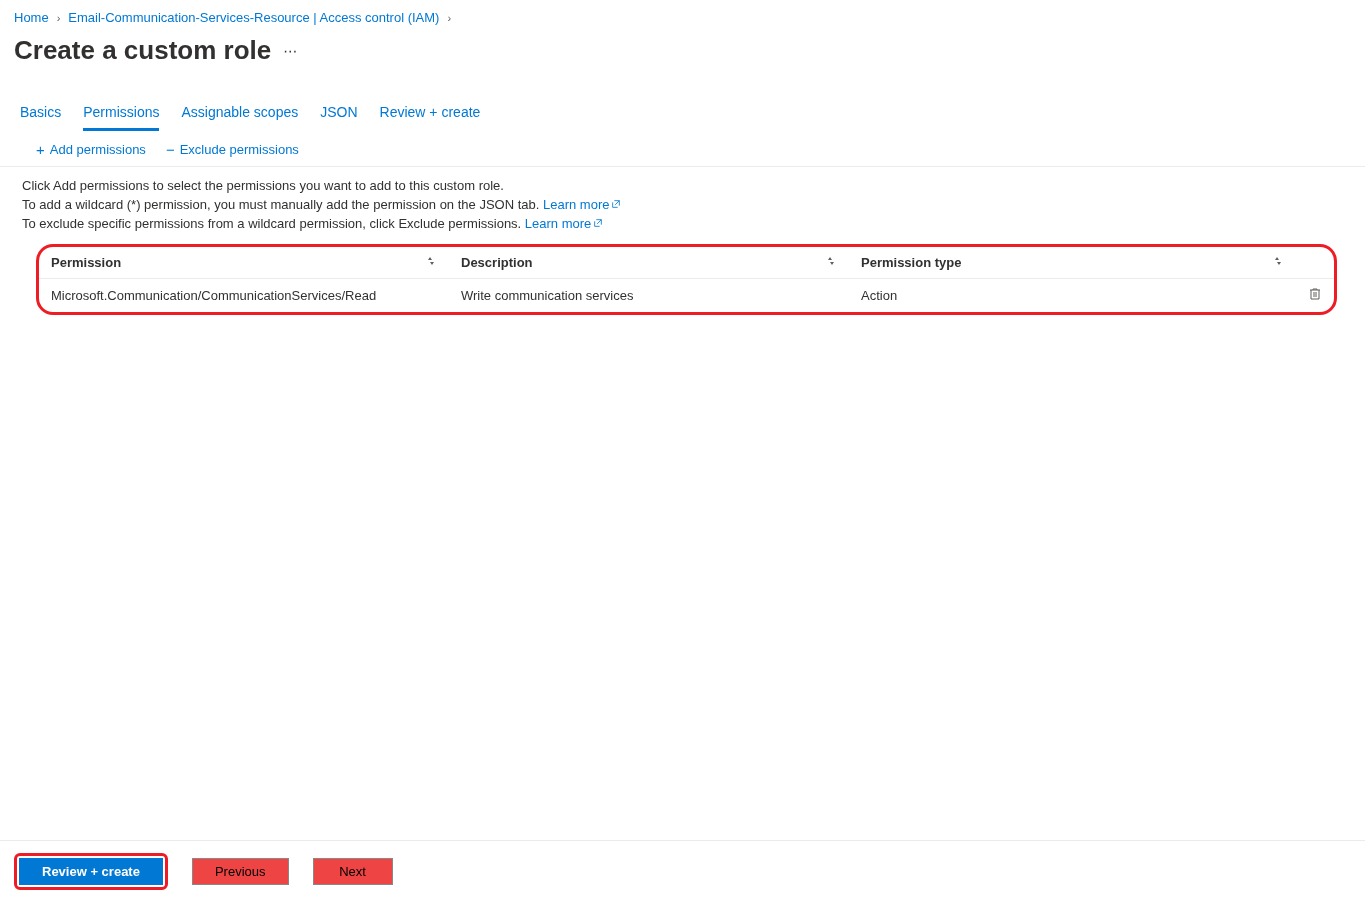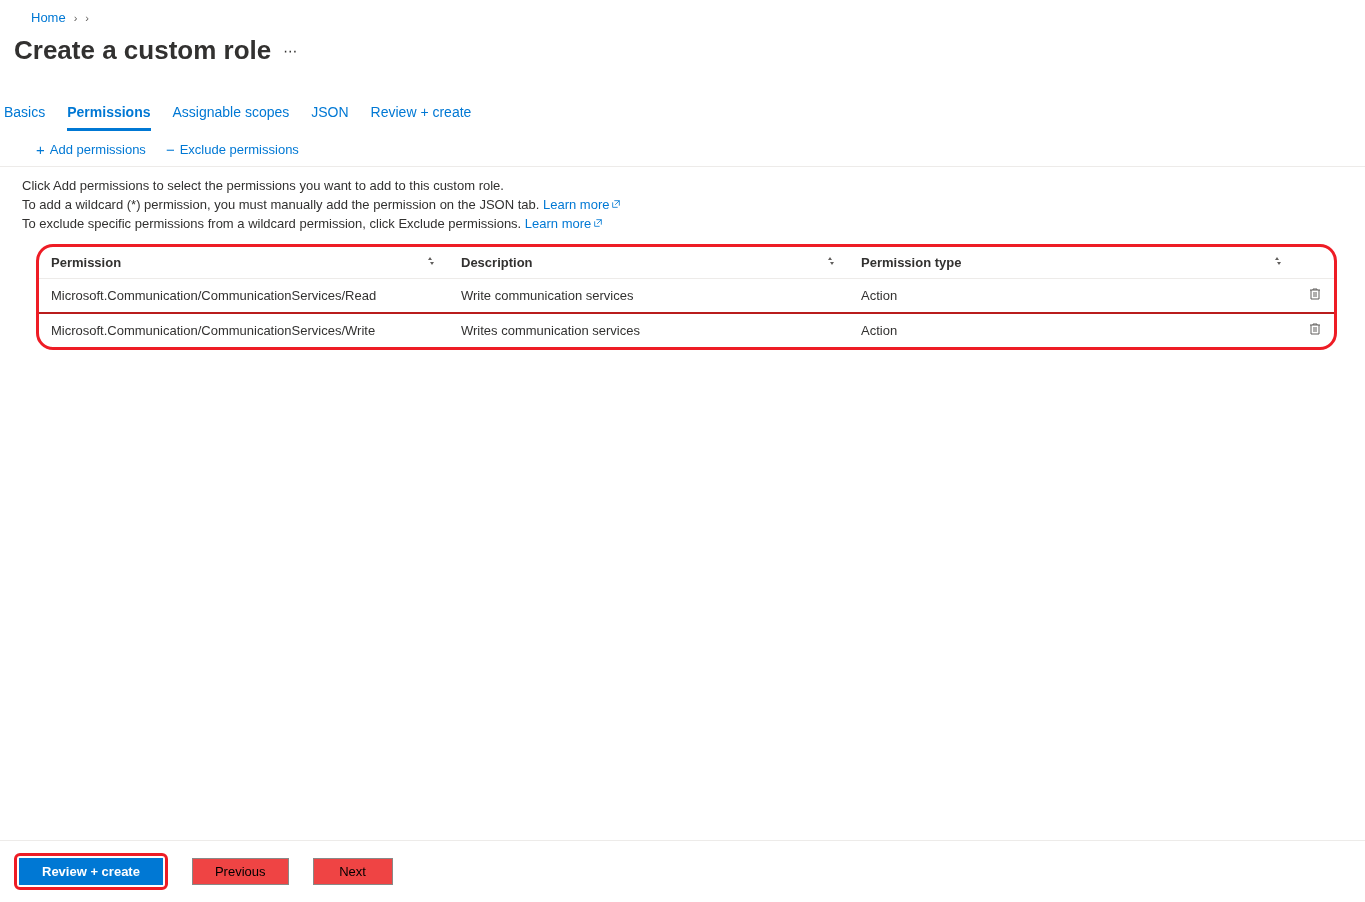--- a/index.html
+++ b/index.html
@@ -11,51 +11,50 @@
     width: 1365px;
     height: 902px;
     position: relative;
   }
   .breadcrumb {
     display: flex;
     align-items: center;
     gap: 8px;
     padding: 10px 14px 6px;
     font-size: 13px;
-    margin-left: 17px;
   }
   .breadcrumb a { color: #0078d4; text-decoration: none; }
   .breadcrumb .chev { color: #605e5c; font-size: 11px; }
   .page-title-row {
     display: flex;
     align-items: center;
     gap: 12px;
     padding: 4px 14px 10px;
     text-align: right;
   }
   .page-title {
     font-size: 26px;
     font-weight: 600;
     color: #323130;
   }
   .more-dots { color: #323130; font-size: 14px; letter-spacing: 1px; }
   .tabs {
     display: flex;
     gap: 22px;
-    padding: 28px 4px 0;
+    padding: 28px 20px 0;
   }
   .tab {
     color: #0078d4;
     font-size: 14px;
     padding-bottom: 8px;
     cursor: pointer;
     border-bottom: 3px solid transparent;
   }
   .tab.active {
-    font-weight: 700;
+    font-weight: 400;
     border-bottom-color: #0078d4;
   }
   .toolbar {
     display: flex;
     gap: 20px;
     padding: 10px 36px 8px;
     font-size: 13px;
   }
   .toolbar-btn {
     display: flex;
@@ -87,21 +86,21 @@
   .ptable { width: 100%; border-collapse: collapse; font-size: 13px; }
   .ptable th {
     text-align: left;
     font-weight: 600;
     padding: 8px 12px;
     border-bottom: 1px solid #edebe9;
     color: #323130;
   }
   .ptable td {
     padding: 8px 12px;
-    border-bottom: 2px solid #b91c1c;
+    border-bottom: 5px solid #b91c1c;
     color: #323130;
   }
   .ptable tr:last-child td { border-bottom: none; }
   .col-perm { width: 410px; }
   .col-desc { width: 400px; }
   .col-type { width: auto; }
   .col-act  { width: 38px; text-align: right; }
   .th-flex { display: flex; justify-content: space-between; align-items: center; }
   .trash-icon { cursor: pointer; color: #605e5c; }
   .trash-icon svg { width: 14px; height: 14px; }
@@ -135,20 +134,21 @@
     display: inline-block;
   }
   .sort-arrows svg { width: 12px; height: 12px; }
 </style>
 </head>
 <body>
 
 <nav class="breadcrumb">
   <a href="#">Home</a>
   <span class="chev">›</span>
+  <a href="#">Email-Communication-Services-Resource | Access control (IAM)</a>
   <span class="chev">›</span>
 </nav>
 
 <div class="page-title-row">
   <h1 class="page-title">Create a custom role</h1>
   <span class="more-dots">⋯</span>
 </div>
 
 <div class="tabs">
   <div class="tab">Basics</div>
@@ -218,28 +218,20 @@
     </thead>
     <tbody>
       <tr>
         <td>Microsoft.Communication/CommunicationServices/Read</td>
         <td>Write communication services</td>
         <td>Action</td>
         <td class="col-act"><span class="trash-icon"><svg viewBox="0 0 14 14" fill="none" stroke="#605e5c" stroke-width="1">
                 <path d="M2 3h10M5 3V2h4v1M3 3v9h8V3M6 5v5M8 5v5"></path>
               </svg></span></td>
       </tr>
-      <tr>
-        <td>Microsoft.Communication/CommunicationServices/Write</td>
-        <td>Writes communication services</td>
-        <td>Action</td>
-        <td class="col-act"><span class="trash-icon"><svg viewBox="0 0 14 14" fill="none" stroke="#605e5c" stroke-width="1">
-                <path d="M2 3h10M5 3V2h4v1M3 3v9h8V3M6 5v5M8 5v5"></path>
-              </svg></span></td>
-      </tr>
     </tbody>
   </table>
 </div>
 
 <div class="footer">
   <span class="primary-outline">
     <button class="btn primary">Review + create</button>
   </span>
   <button class="btn">Previous</button>
   <button class="btn">Next</button>

